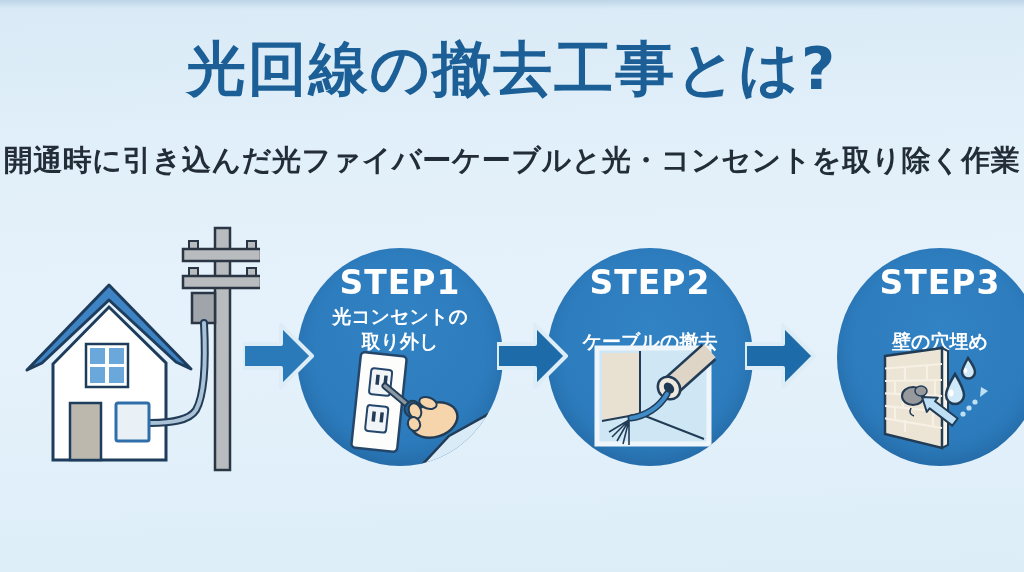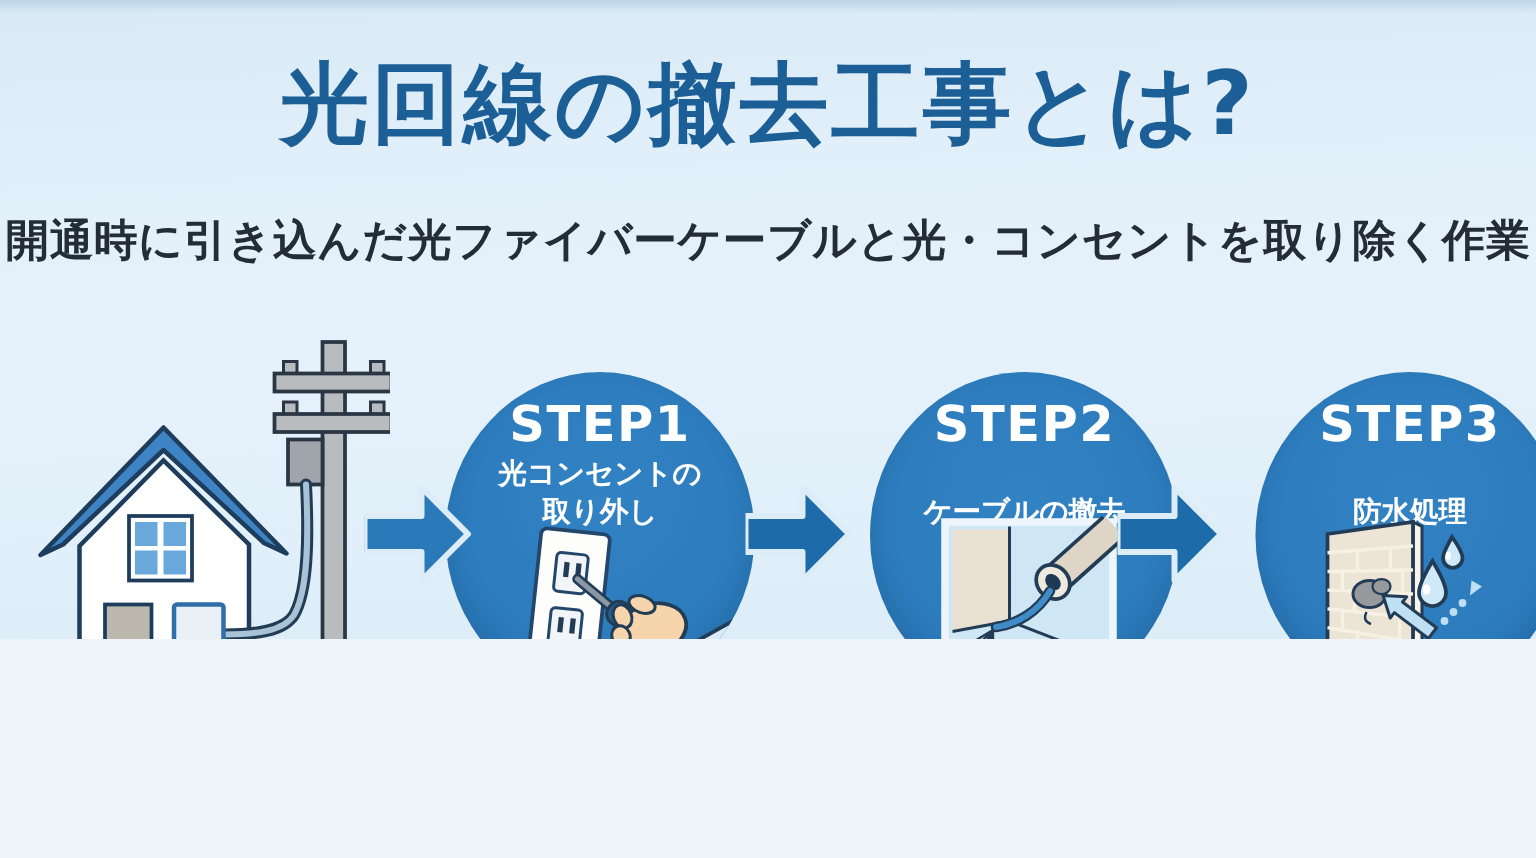--- a/index.html
+++ b/index.html
@@ -1,17 +1,17 @@
 <!DOCTYPE html>
 <html><head>
 <meta charset="utf-8">
 <style>
   html,body{margin:0;padding:0;background:#eef4f9;}
   .stage{
-    position:relative;width:1024px;height:426px;overflow:hidden;
+    position:relative;width:1024px;height:572px;overflow:hidden;
     font-family:"DejaVu Sans","Liberation Sans",sans-serif;
     background:linear-gradient(178deg,#d9eaf6 0%,#e2f0fa 30%,#e6f2fb 55%,#dcedf8 100%);
   }
   .top-edge{position:absolute;top:0;left:0;width:100%;height:9px;
     background:linear-gradient(180deg,rgba(165,195,220,.55),rgba(165,195,220,0));}
   .title{
     position:absolute;top:30px;left:0;width:100%;text-align:center;margin:0;
     font-size:59px;font-weight:900;color:#1b5f96;letter-spacing:2px;
   }
   .subtitle{
@@ -24,21 +24,21 @@
   .arrow1{left:243px;}
   .arrow2{left:497px;}
   .arrow3{left:745px;}
   .step-circle{
     position:absolute;top:248px;width:206px;height:218px;border-radius:50%;
     background:radial-gradient(circle at 50% 38%, #3283c4 0%, #2d7cbd 55%, #2a76b6 100%);
     box-shadow:inset 0 -8px 16px rgba(10,50,90,.18);
     overflow:hidden;z-index:2;
     display:flex;flex-direction:column;align-items:center;
   }
-  .c1{left:297px;} .c2{left:547px;margin-left:33px;} .c3{left:837px;}
+  .c1{left:297px;} .c2{left:547px;} .c3{left:837px;}
   .step-label{
     margin-top:17px;font-size:33px;font-weight:800;color:#ffffff;
     letter-spacing:1px;line-height:1.1;text-align:center;
   }
   .step-desc{
     margin-top:3px;font-size:19px;font-weight:700;color:#ffffff;
     line-height:1.28;text-align:center;white-space:nowrap;
   }
   .step-illu{position:absolute;inset:0;width:206px;height:218px;pointer-events:none;}
 </style>
@@ -147,21 +147,21 @@
     </div>
 
     <svg class="flow-arrow arrow3" viewBox="0 0 72 74">
       <polygon points="0,25 38,25 38,6 69,37 38,68 38,49 0,49" fill="#1e6ba9" stroke="#dcedf8" stroke-width="4" stroke-linejoin="round"></polygon>
     </svg>
 
     <div class="step-circle c3">
       <div class="step-label">STEP3</div>
       <div class="step-desc">
         <br>
-        <span>防水処理</span>
+        <span>壁の穴埋め</span>
       </div>
       <svg class="step-illu" viewBox="0 0 206 218">
         <polygon points="105,100 111,103 111,197 105,200" fill="#f8f4ea" stroke="#223c56" stroke-width="2"></polygon>
         <polygon points="48,108 105,100 105,200 48,186" fill="#ece5d6" stroke="#223c56" stroke-width="2.5"></polygon>
         <g stroke="#f6f1e4" stroke-width="2.2">
           <line x1="48" y1="120.5" x2="105" y2="116"></line>
           <line x1="48" y1="133" x2="105" y2="132"></line>
           <line x1="48" y1="145.4" x2="105" y2="148"></line>
           <line x1="48" y1="157.9" x2="105" y2="164"></line>
           <line x1="48" y1="170.4" x2="105" y2="180"></line>

